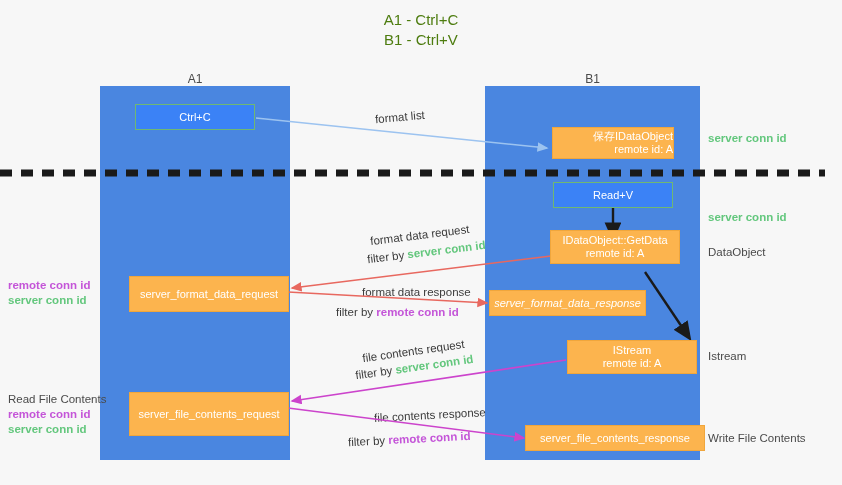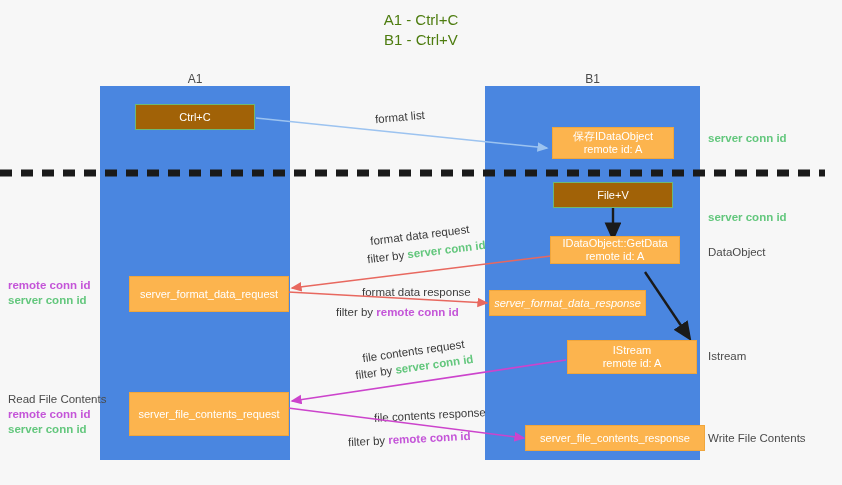--- a/index.html
+++ b/index.html
@@ -58,21 +58,21 @@
     flex-direction: column;
     align-items: center;
     justify-content: center;
     color: #ffffff;
     font-size: 11px;
     line-height: 13px;
     text-align: center;
     z-index: 5;
   }
   .box .l2 { font-size: 11px; }
-  .green { background: #a16207; border: 1px solid #6fb873; }
+  .green { background: #3b82f6; border: 1px solid #6fb873; }
   .orange { background: #fcb44e; border: 1px solid #f0a63c; }
 
   
   .side-note {
     font-size: 11.5px;
     line-height: 15px;
     color: #4a4a4a;
   }
   .green-txt { color: #63c77d; font-weight: bold; }
   .purple-txt { color: #c455d8; font-weight: bold; }
@@ -146,30 +146,30 @@
   </svg>
 
   <svg class="overlay above">
     <line x1="0" y1="173" x2="825" y2="173" stroke="#1a1a1a" stroke-width="7" stroke-dasharray="12 9"></line>
   </svg>
 
   <div class="abs box green" style="left:135px; top:104px; width:120px; height:26px;">
     <span>Ctrl+C</span>
   </div>
 
-  <div class="abs box orange" style="left:552px; top:127px; width:122px; height:32px;">
+  <div class="abs box orange" style="left:552px; top:127px; width:122px; height:32px;align-items:flex-end;">
     <span>保存IDataObject</span>
     <span class="l2">remote id: A</span>
   </div>
 
   <div class="abs box green" style="left:553px; top:182px; width:120px; height:26px;">
-    <span>File+V</span>
-  </div>
-
-  <div class="abs box orange" style="left:550px; top:236px; width:130px; height:28px;">
+    <span>Read+V</span>
+  </div>
+
+  <div class="abs box orange" style="left:550px; top:230px; width:130px; height:34px;">
     <span>IDataObject::GetData</span>
     <span class="l2">remote id: A</span>
   </div>
 
   <div class="abs box orange" style="left:129px; top:276px; width:160px; height:36px;">
     <span>server_format_data_request</span>
   </div>
 
   <div class="abs box orange" style="left:489px; top:290px; width:157px; height:26px;font-style:italic;">
     <span>server_format_data_response</span>

